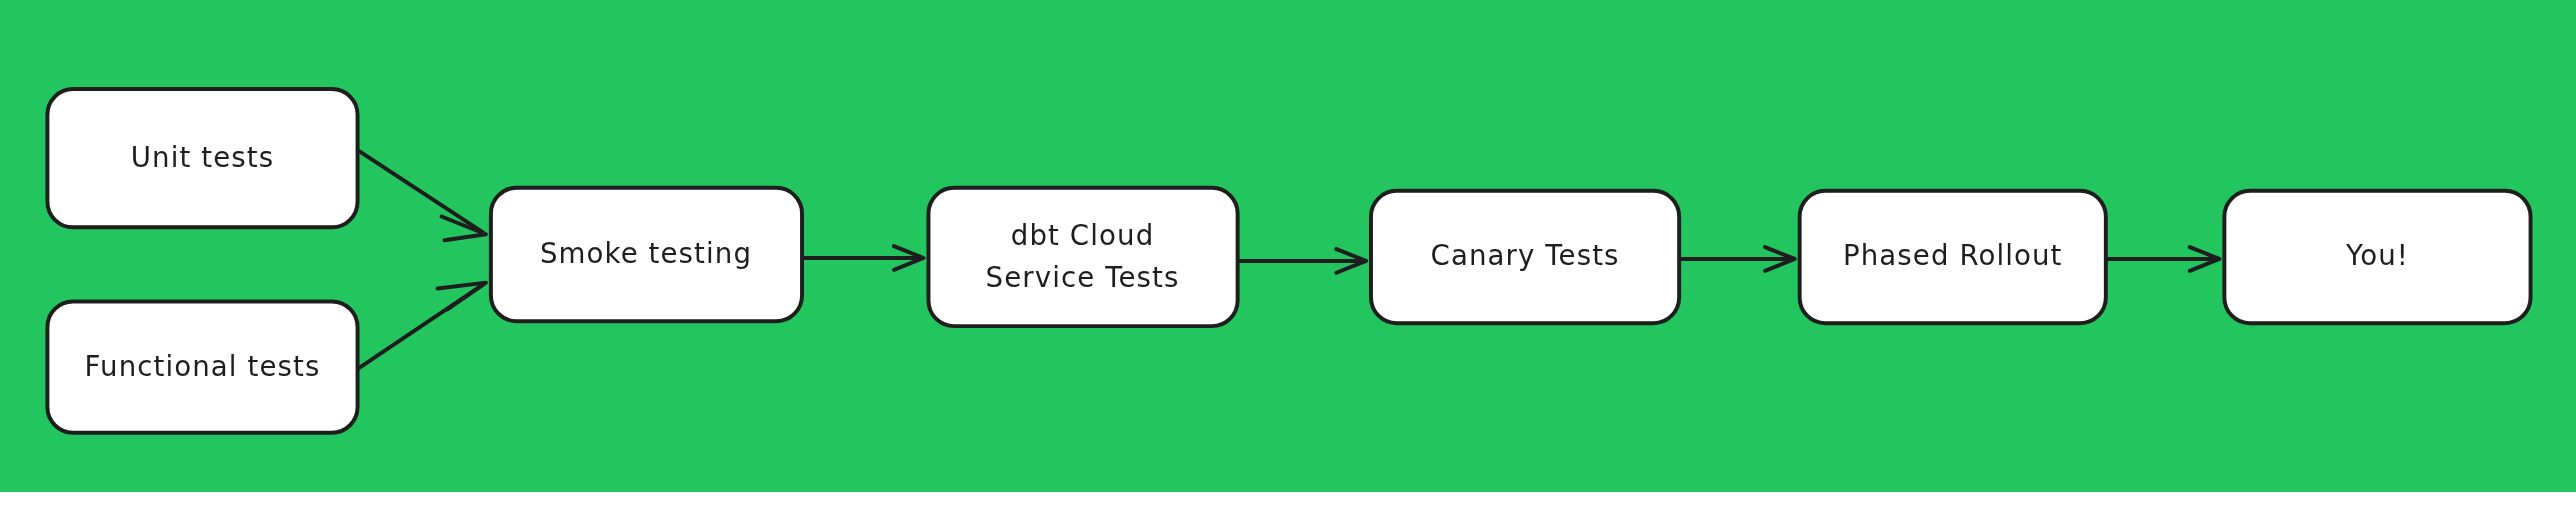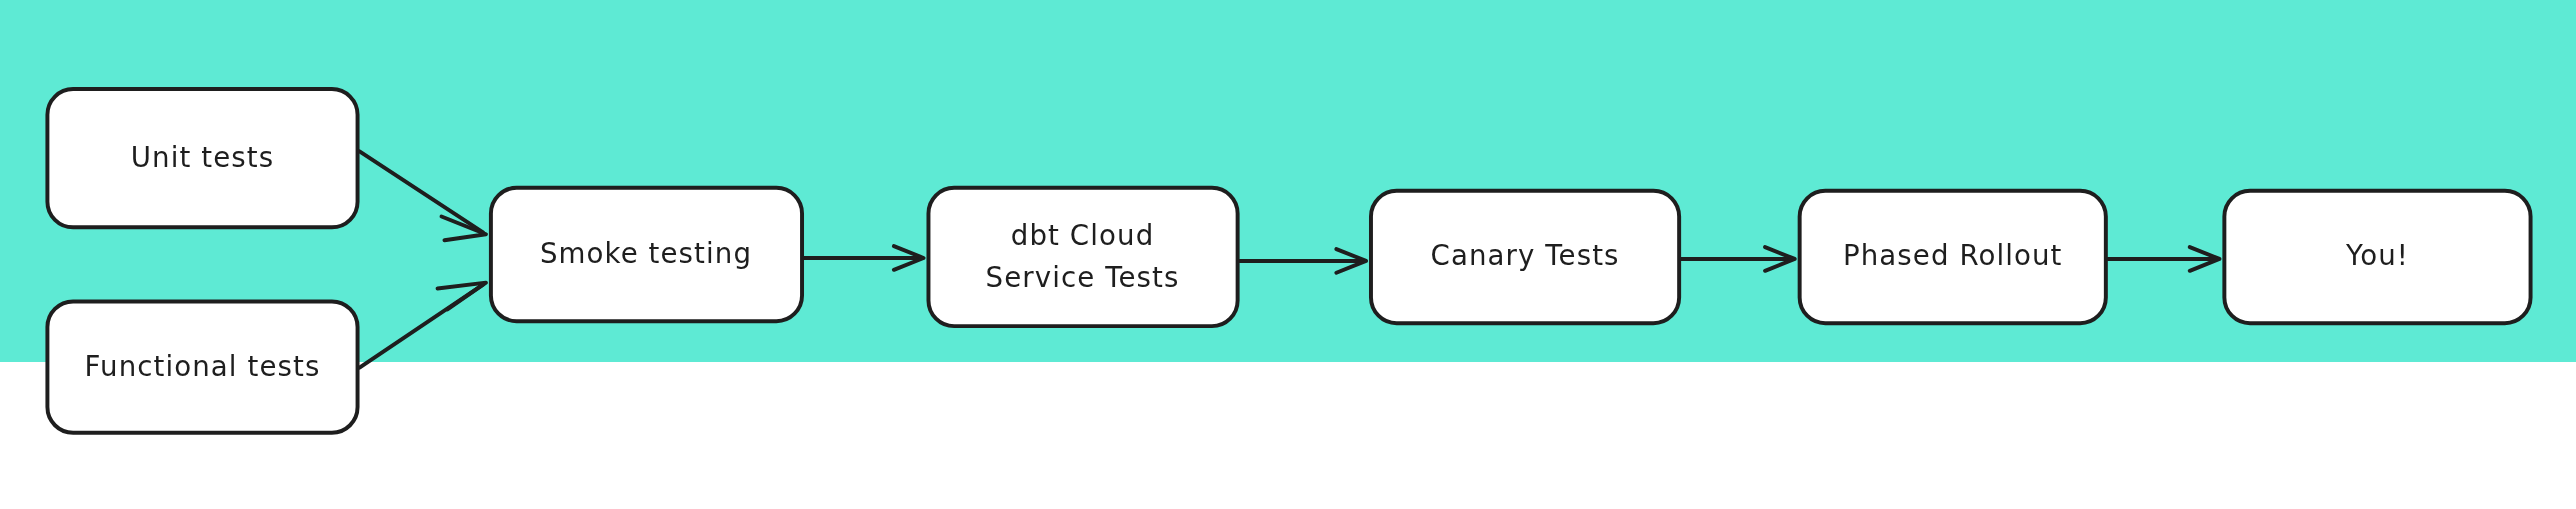--- a/index.html
+++ b/index.html
@@ -10,22 +10,22 @@
   }
   body {
     width: 2576px;
     height: 510px;
     overflow: hidden;
     font-family: "DejaVu Sans", sans-serif;
   }
   #diagram-root {
     position: relative;
     width: 2576px;
-    height: 362px;
-    background: #5eead4;
+    height: 492px;
+    background: #22c55e;
   }
   svg#flow-svg {
     position: absolute;
     top: 0;
     left: 0;
     width: 2576px;
     height: 510px;
     display: block;
   }
   .node-shape {

